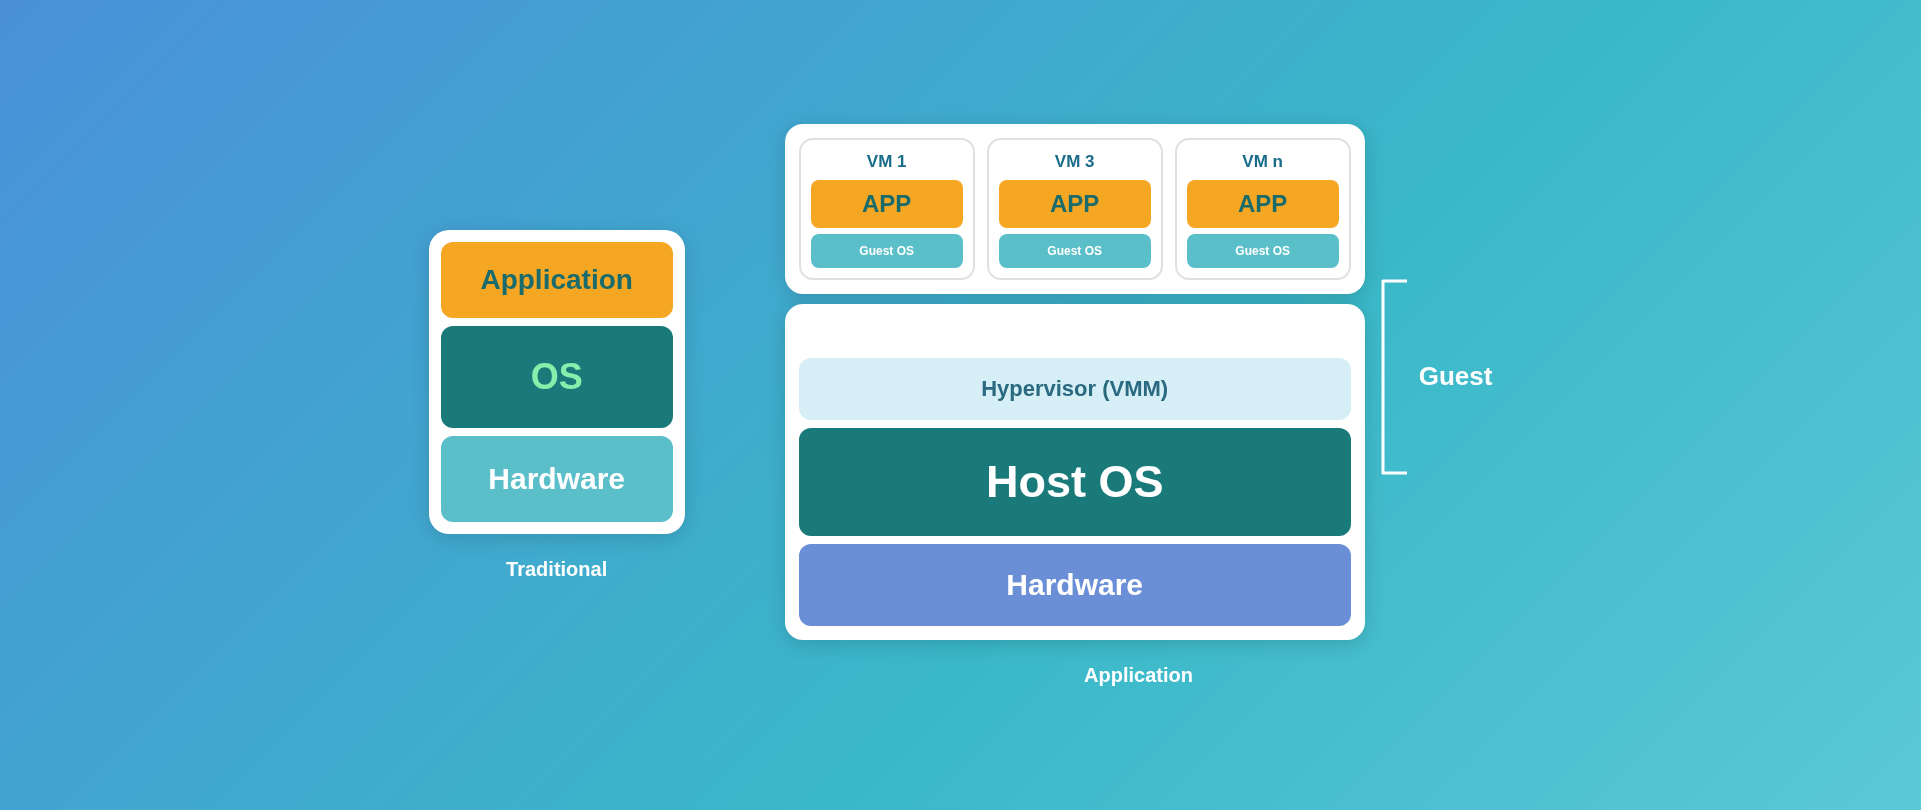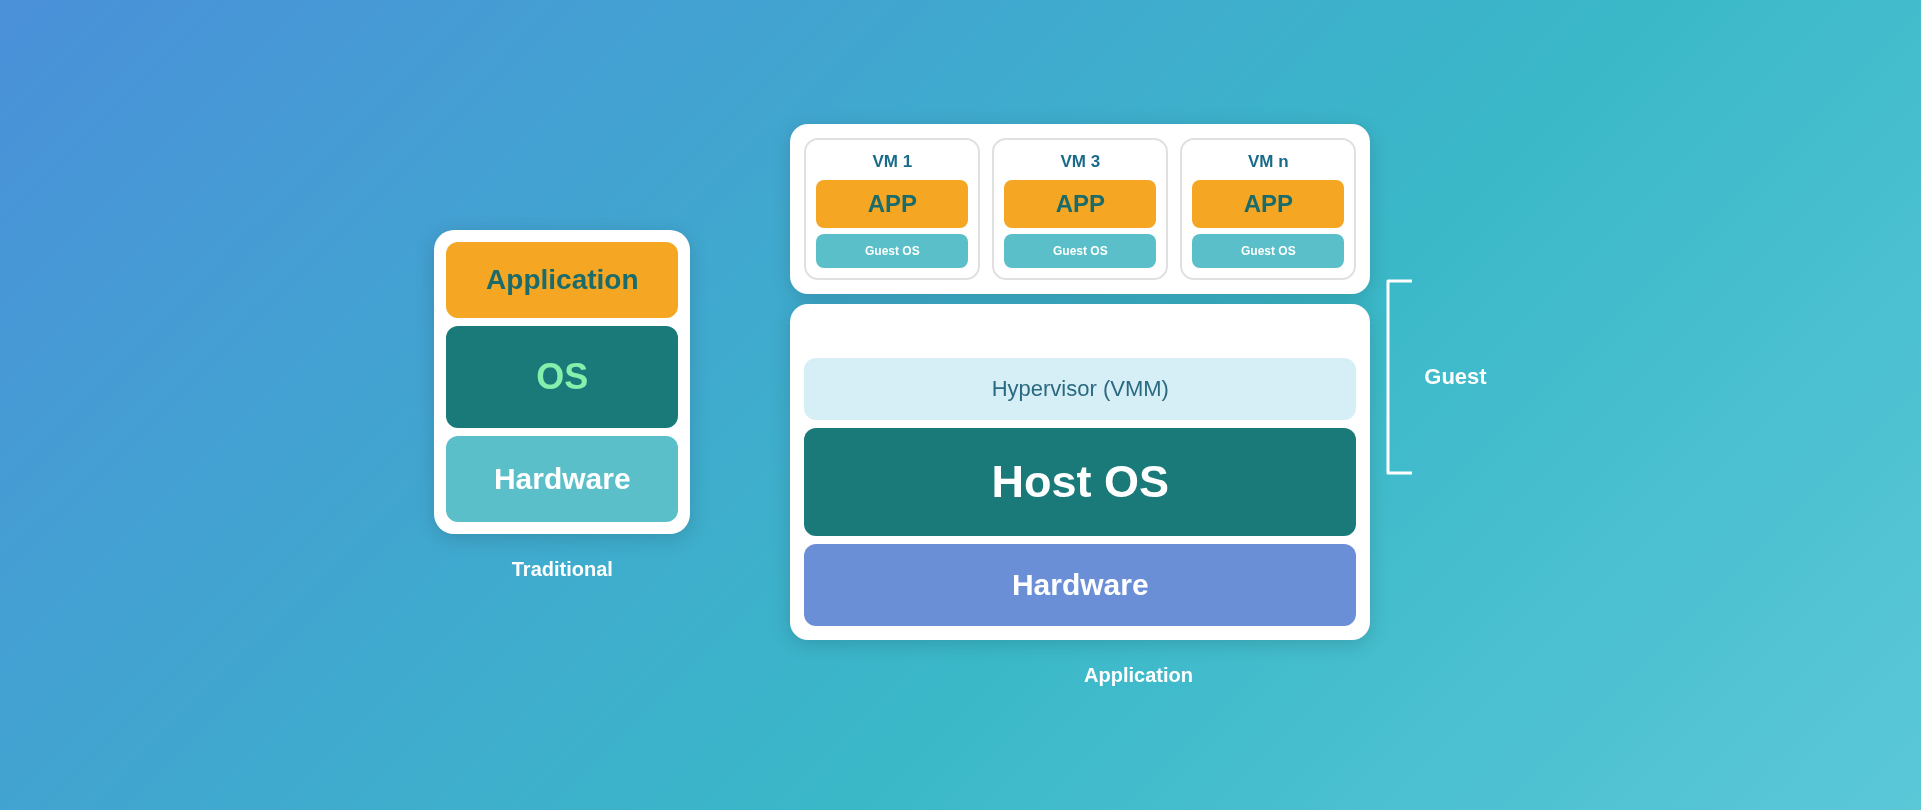--- a/index.html
+++ b/index.html
@@ -156,21 +156,21 @@
       gap: 8px;
       box-shadow: 0 4px 20px rgba(0,0,0,0.15);
     }
 
     .layer-hypervisor {
       background: #d6eef5;
       border-radius: 12px;
       padding: 18px 16px;
       text-align: center;
       font-size: 22px;
-      font-weight: 400;
+      font-weight: 700;
       color: #2a6a80;
       margin-top: 40px;
     }
 
     .layer-host-os {
       background: #1a7a7a;
       border-radius: 12px;
       padding: 28px 16px;
       text-align: center;
       font-size: 45px;
@@ -191,21 +191,21 @@
     
     .brackets-area {
       display: flex;
       flex-direction: column;
       align-items: flex-start;
       margin-left: 14px;
       gap: 0;
     }
 
     .bracket-label {
-      font-size: 22px;
+      font-size: 26px;
       font-weight: 600;
       color: white;
     }
 
   </style>
 </head>
 <body>
 
 <div class="diagram-container">
 

